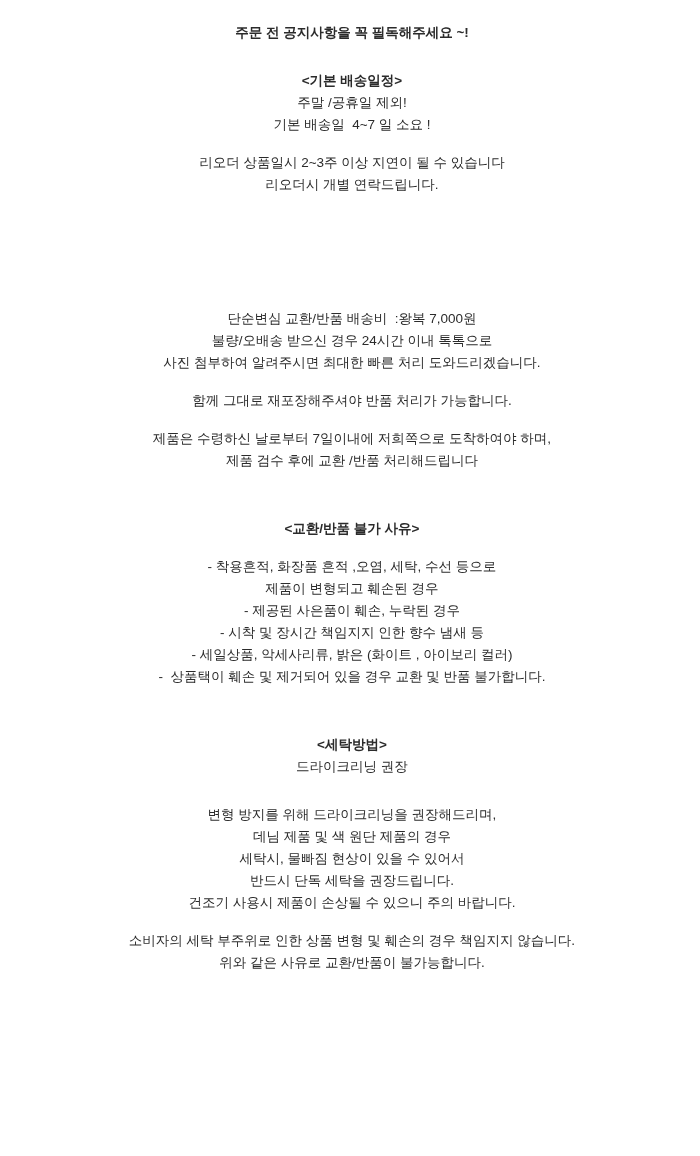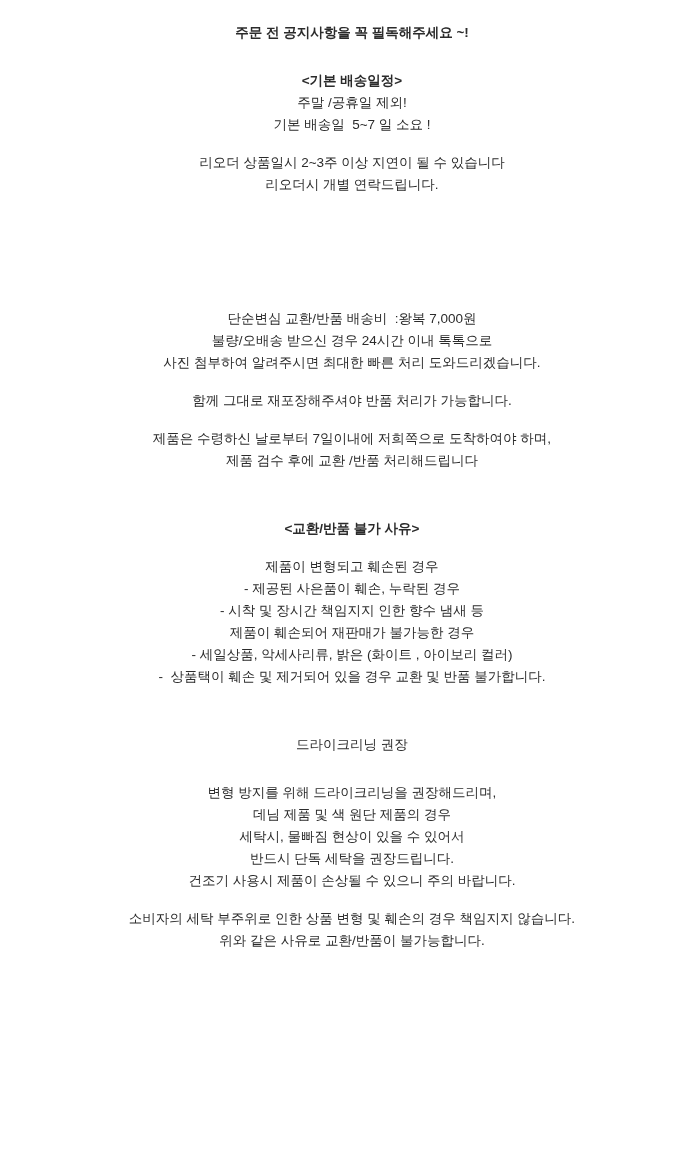--- a/index.html
+++ b/index.html
@@ -51,21 +51,21 @@
 
   <div class="block">
     <span class="line bold">주문 전 공지사항을 꼭 필독해주세요 ~!</span>
   </div>
 
   <div class="spacer-md"></div>
 
   <div class="block">
     <span class="line heading">&lt;기본 배송일정&gt;</span>
     <span class="line">주말 /공휴일 제외!</span>
-    <span class="line">기본 배송일  5~7 일 소요 !</span>
+    <span class="line">기본 배송일  4~7 일 소요 !</span>
     <div class="spacer-sm"></div>
     <span class="line">리오더 상품일시 2~3주 이상 지연이 될 수 있습니다</span>
     <span class="line">리오더시 개별 연락드립니다.</span>
   </div>
 
   <div class="spacer-xxl"></div>
 
   <div class="block">
     <div class="spacer-sm"></div>
     <span class="line">단순변심 교환/반품 배송비  :왕복 7,000원</span>
@@ -76,31 +76,32 @@
     <div class="spacer-sm"></div>
     <span class="line">제품은 수령하신 날로부터 7일이내에 저희쪽으로 도착하여야 하며,</span>
     <span class="line">제품 검수 후에 교환 /반품 처리해드립니다</span>
   </div>
 
   <div class="spacer-lg"></div>
 
   <div class="block">
     <span class="line heading">&lt;교환/반품 불가 사유&gt;</span>
     <div class="spacer-sm"></div>
+    <span class="line">- 착용흔적, 화장품 흔적 ,오염, 세탁, 수선 등으로</span>
     <span class="line">제품이 변형되고 훼손된 경우</span>
     <span class="line">- 제공된 사은품이 훼손, 누락된 경우</span>
     <span class="line">- 시착 및 장시간 책임지지 인한 향수 냄새 등</span>
-    <span class="line">제품이 훼손되어 재판매가 불가능한 경우</span>
     <span class="line">- 세일상품, 악세사리류, 밝은 (화이트 , 아이보리 컬러)</span>
     <span class="line">-  상품택이 훼손 및 제거되어 있을 경우 교환 및 반품 불가합니다.</span>
   </div>
 
   <div class="spacer-lg"></div>
 
   <div class="block">
+    <span class="line heading">&lt;세탁방법&gt;</span>
     <span class="line">드라이크리닝 권장</span>
     <div class="spacer-md"></div>
     <span class="line">변형 방지를 위해 드라이크리닝을 권장해드리며,</span>
     <span class="line">데님 제품 및 색 원단 제품의 경우</span>
     <span class="line">세탁시, 물빠짐 현상이 있을 수 있어서</span>
     <span class="line">반드시 단독 세탁을 권장드립니다.</span>
     <span class="line">건조기 사용시 제품이 손상될 수 있으니 주의 바랍니다.</span>
     <div class="spacer-sm"></div>
     <span class="line">소비자의 세탁 부주위로 인한 상품 변형 및 훼손의 경우 책임지지 않습니다.</span>
     <span class="line">위와 같은 사유로 교환/반품이 불가능합니다.</span>

